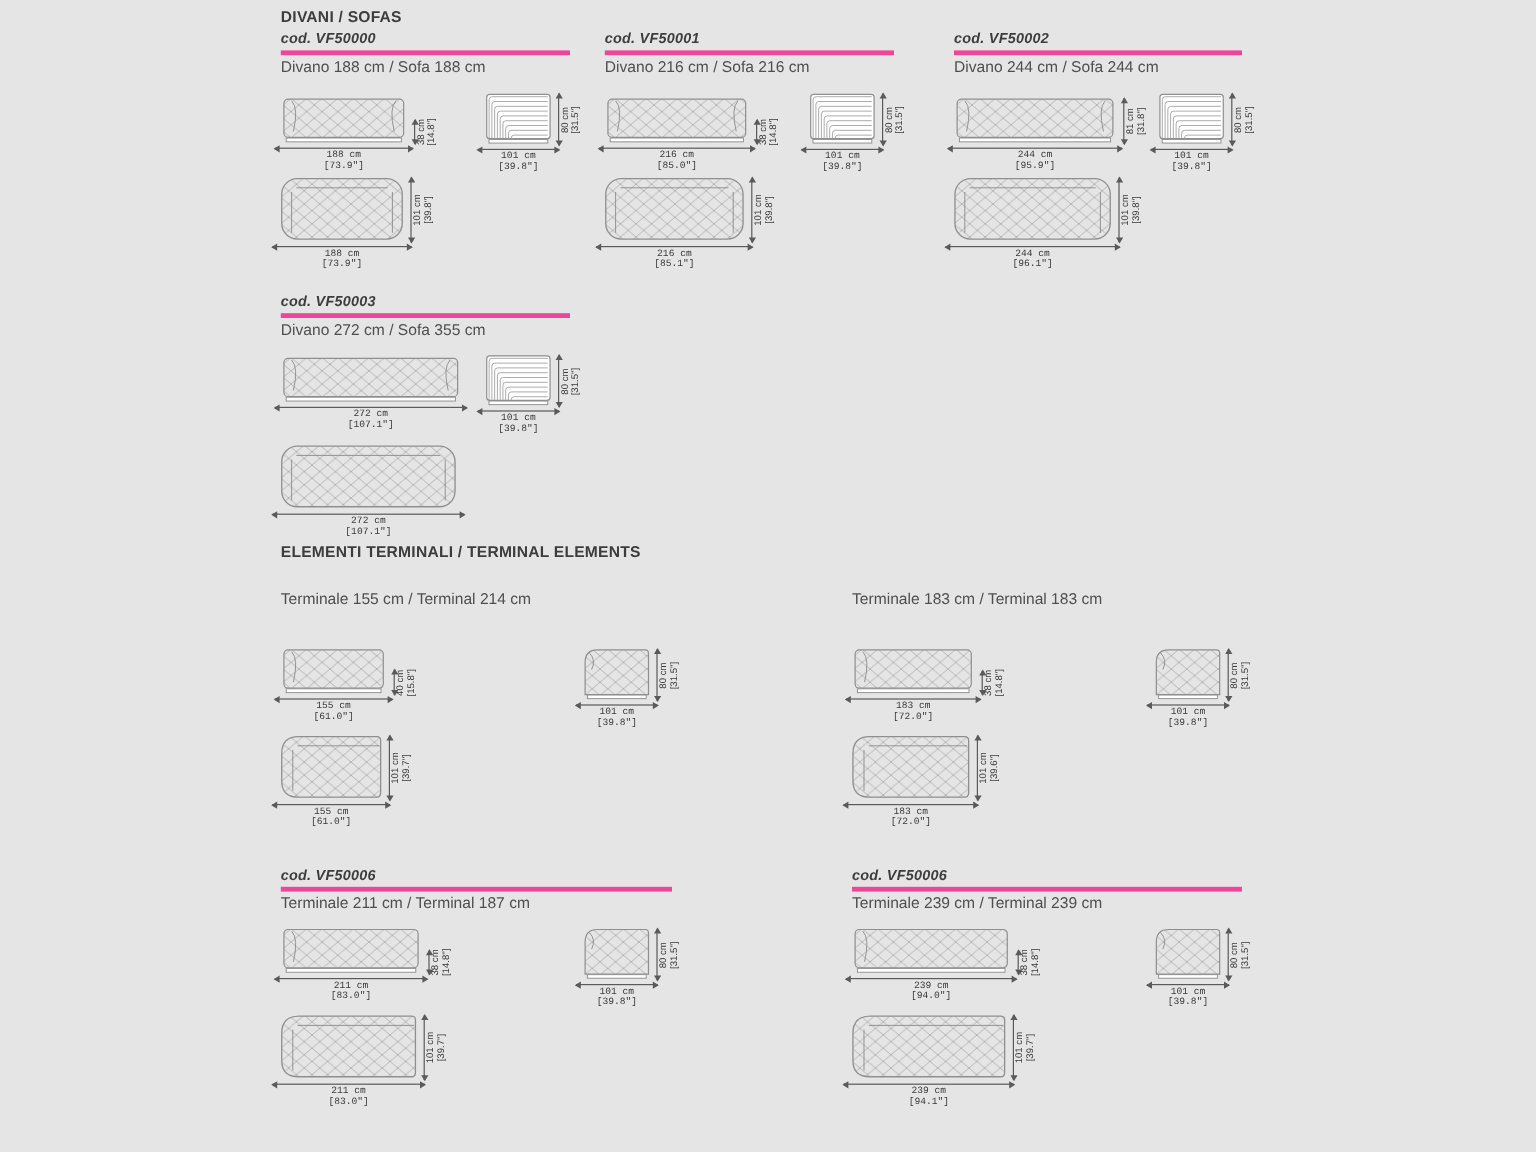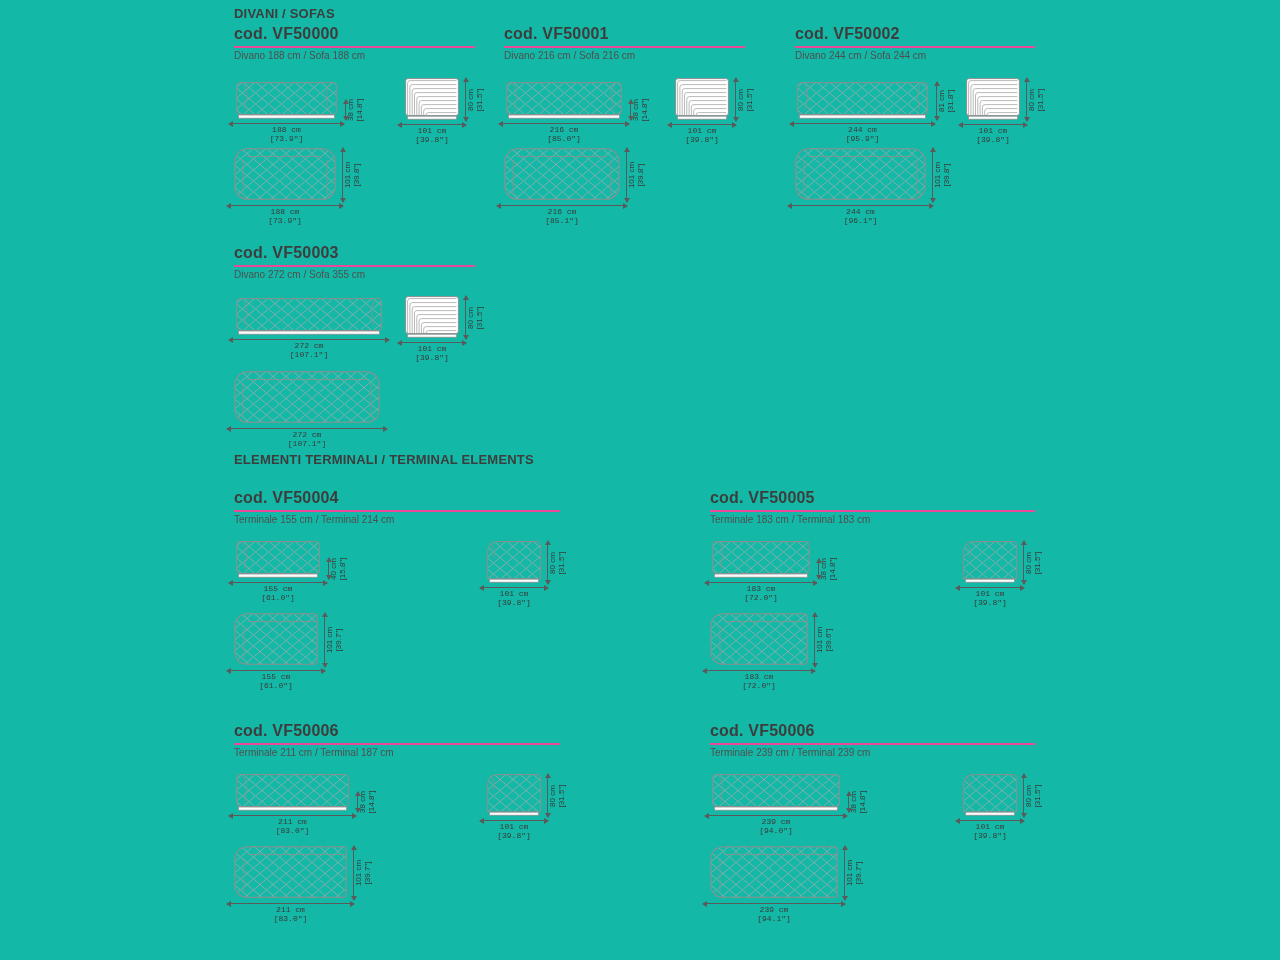--- a/index.html
+++ b/index.html
@@ -1,22 +1,22 @@
 <!DOCTYPE html>
 <html><head>
 <meta charset="utf-8">
 <style>
   html,body{margin:0;padding:0;background:#fff;}
-  .canvas{position:relative;width:1280px;height:960px;background:#14b8a6;overflow:hidden;
+  .canvas{position:relative;width:1280px;height:960px;background:#e5e5e5;overflow:hidden;
           font-family:"Liberation Sans", sans-serif;}
   .sec-title{position:absolute;font-size:13px;font-weight:bold;color:#3d3d3d;letter-spacing:.2px;}
   .card{position:absolute;}
-  .code{font-size:16px;font-weight:bold;color:#3d3d3d;border-bottom:2px solid #ec4899;
-        padding-bottom:3px;letter-spacing:.2px;}
-  .sub{font-size:10px;color:#4f4f4f;padding-top:2px;}
+  .code{font-size:12px;font-weight:bold;color:#3d3d3d;border-bottom:4px solid #ec4899;
+        padding-bottom:3px;letter-spacing:.2px;font-style:italic;}
+  .sub{font-size:13px;color:#4f4f4f;padding-top:2px;}
   svg.fig{position:absolute;overflow:visible;display:block;}
   .hdim{position:absolute;font-family:Liberation Mono, monospace;}
   .dl{height:1px;background:#5a5a5a;position:relative;margin-bottom:1px;}
   .dl::before{content:"";position:absolute;left:-1px;top:-2.5px;width:0;height:0;
     border-top:3px solid transparent;border-bottom:3px solid transparent;border-right:5px solid #5a5a5a;}
   .dl::after{content:"";position:absolute;right:-1px;top:-2.5px;width:0;height:0;
     border-top:3px solid transparent;border-bottom:3px solid transparent;border-left:5px solid #5a5a5a;}
   .dt,.di{font-size:8px;line-height:9px;text-align:center;color:#3a3a3a;white-space:nowrap;}
   .vdim{position:absolute;width:18px;}
   .vl{position:absolute;left:0;top:0;height:100%;width:1px;background:#5a5a5a;}
@@ -248,21 +248,20 @@
     <div class="hdim" style="left:-7px;top:184px;width:160px">
       <div class="dl"></div>
       <div class="dt">272 cm</div>
       <div class="di">[107.1"]</div>
     </div>
   </div>
 
   <div class="sec-title" style="left:234px;top:452px">ELEMENTI TERMINALI / TERMINAL ELEMENTS</div>
 
   <div class="card" style="left:234px;top:489px;width:326px">
-    <div class="code">cod. VF50004</div>
     <div class="sub">Terminale 155 cm / Terminal 214 cm</div>
     <svg class="fig" style="left:2px;top:52px" width="84" height="38" viewBox="0 0 84 38">
         <rect x="0.6" y="0.6" width="82.8" height="31.9" rx="3.5" fill="url(#qd)" stroke="#8f8f8f" stroke-width="1"></rect>
         <path d="M7,2 Q13,8 8.5,27.5" fill="none" stroke="#8f8f8f" stroke-width="0.8"></path>
         <rect x="2.5" y="33" width="79" height="3.2" fill="#fff" stroke="#8f8f8f" stroke-width="0.8"></rect>
       </svg>
     <div class="vdim" style="left:94px;top:69px;height:21px">
       <div class="vl"></div>
       <div class="vt">
           <div class="dt">40 cm</div>
@@ -303,21 +302,20 @@
         </div>
     </div>
     <div class="hdim" style="left:-7px;top:181px;width:98px">
       <div class="dl"></div>
       <div class="dt">155 cm</div>
       <div class="di">[61.0"]</div>
     </div>
   </div>
 
   <div class="card" style="left:710px;top:489px;width:325px">
-    <div class="code">cod. VF50005</div>
     <div class="sub">Terminale 183 cm / Terminal 183 cm</div>
     <svg class="fig" style="left:2px;top:52px" width="98" height="38" viewBox="0 0 98 38">
         <rect x="0.6" y="0.6" width="96.8" height="31.9" rx="3.5" fill="url(#qd)" stroke="#8f8f8f" stroke-width="1"></rect>
         <path d="M7,2 Q13,8 8.5,27.5" fill="none" stroke="#8f8f8f" stroke-width="0.8"></path>
         <rect x="2.5" y="33" width="93" height="3.2" fill="#fff" stroke="#8f8f8f" stroke-width="0.8"></rect>
       </svg>
     <div class="vdim" style="left:108px;top:70px;height:20px">
       <div class="vl"></div>
       <div class="vt">
           <div class="dt">38 cm</div>

